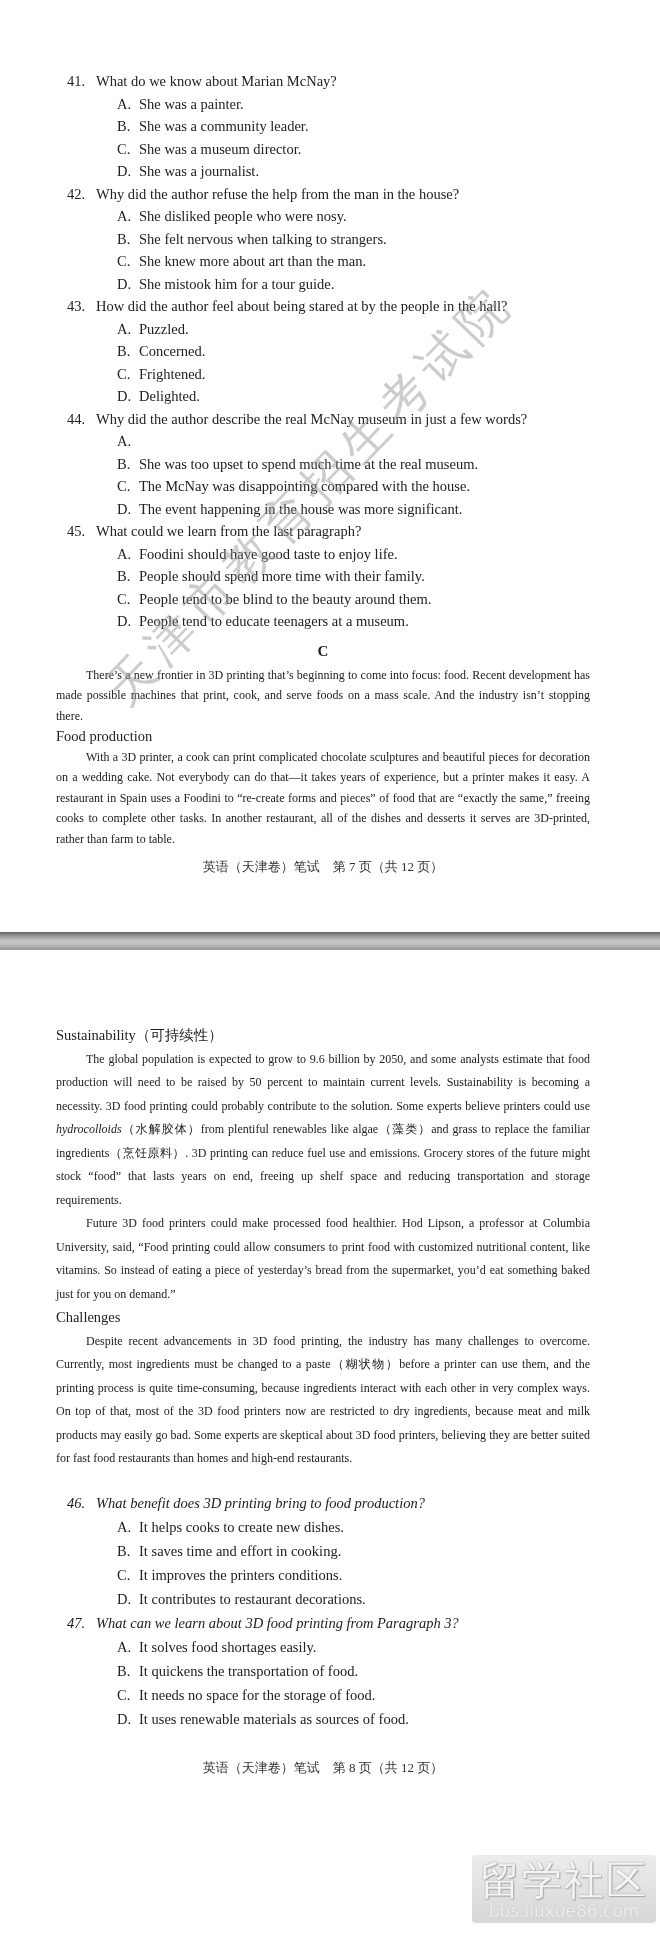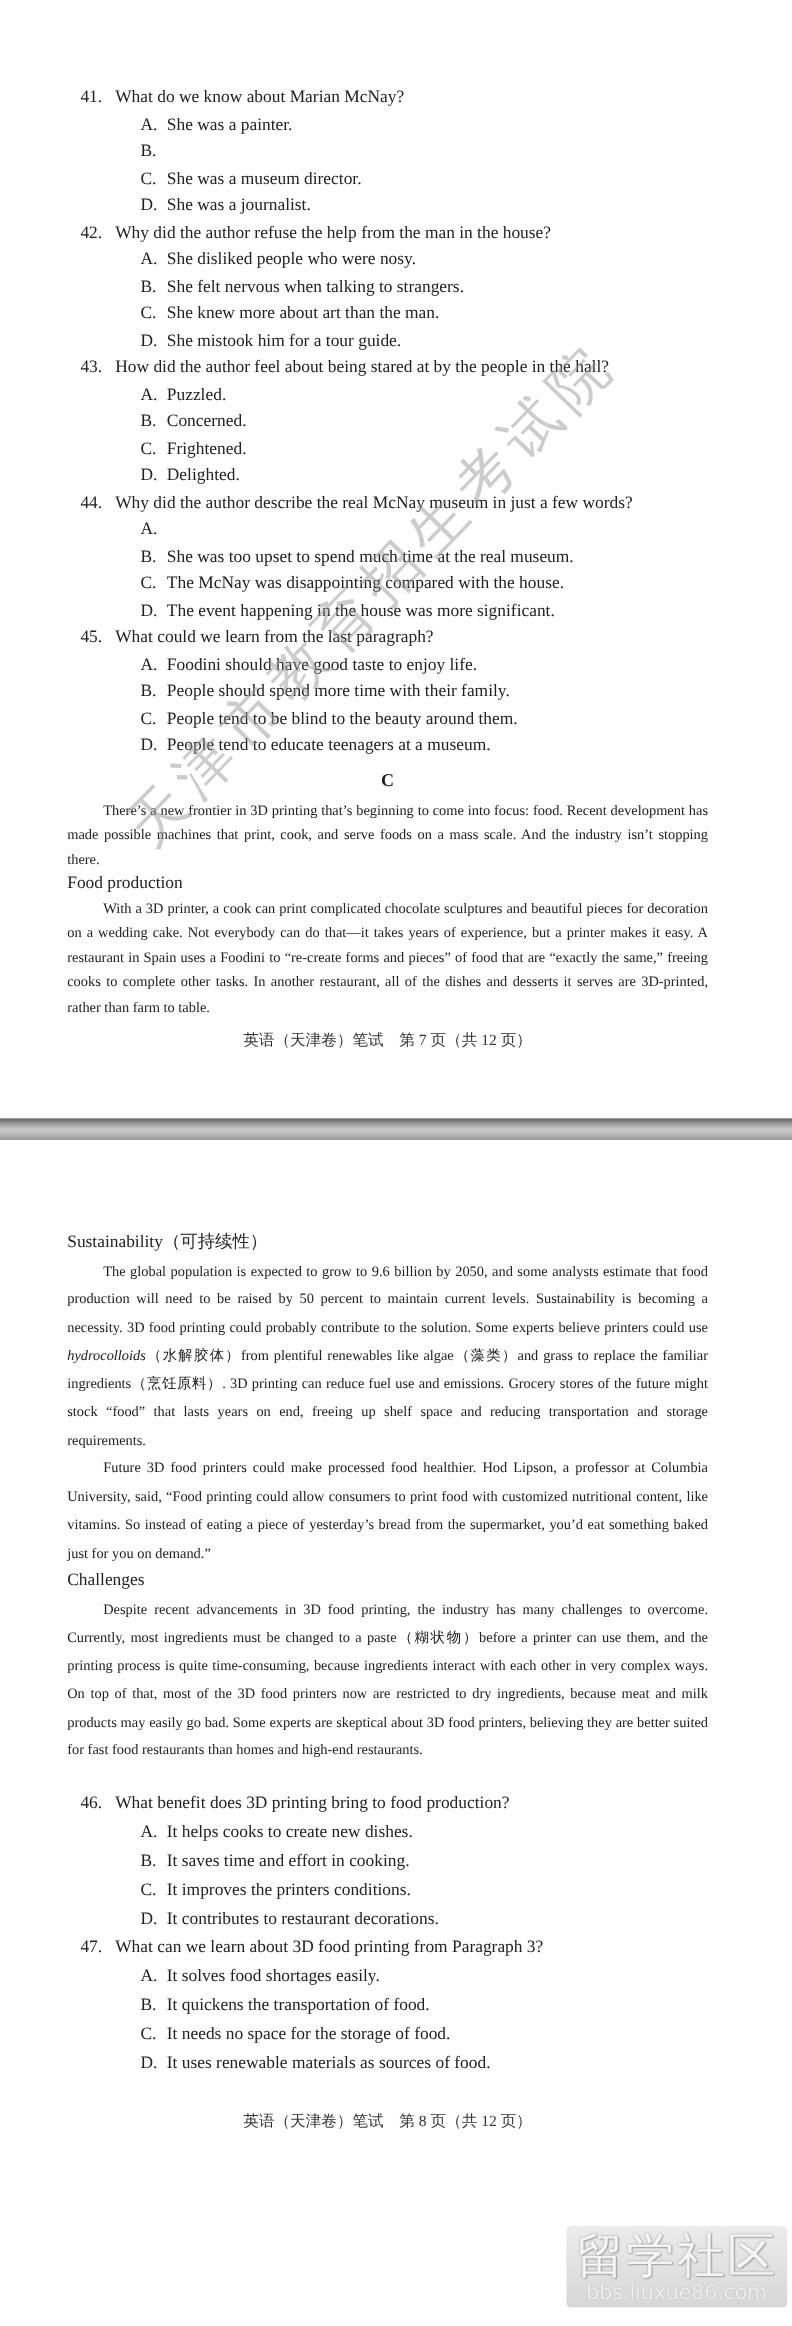--- a/index.html
+++ b/index.html
@@ -8,21 +8,21 @@
     font-family:"Liberation Serif", "DejaVu Serif", serif;
     color:#212121; -webkit-font-smoothing:antialiased;
   }
   .page { position:relative; padding:0 70px 0 56px; }
   .page-7 { padding-top:70px; }
   .page-8 { padding-top:74px; }
 
   
   .question { margin-left:11px; }
   .q-line { display:flex; line-height:22.5px; font-size:14.5px; }
-  .pg8 .q-line { line-height:24px; }
+  .pg8 .q-line { line-height:24px;font-style:italic; }
   .q-num { width:29px; flex:none; }
   .q-text { flex:1; }
   .opt-line { display:flex; line-height:22.5px; font-size:14.5px; padding-left:50px; }
   .pg8 .opt-line { line-height:24px; }
   .opt-letter { width:22px; flex:none; }
   .opt-text { flex:1; }
 
   
   .section-label { text-align:center; font-weight:bold; font-size:15px; line-height:22px; margin:7px 0 3px 0; }
   .para { font-size:12px; line-height:20.5px; text-align:justify; text-indent:30px; margin:0; }
@@ -74,20 +74,21 @@
     <div class="q-line">
         <span class="q-num">41.</span>
         <span class="q-text">What do we know about Marian McNay?</span>
       </div>
     <div class="opt-line">
         <span class="opt-letter">A.</span>
         <span class="opt-text">She was a painter.</span>
       </div>
     <div class="opt-line">
         <span class="opt-letter">B.</span>
+        <span class="opt-text">She was a community leader.</span>
       </div>
     <div class="opt-line">
         <span class="opt-letter">C.</span>
         <span class="opt-text">She was a museum director.</span>
       </div>
     <div class="opt-line">
         <span class="opt-letter">D.</span>
         <span class="opt-text">She was a journalist.</span>
       </div>
   </div>

